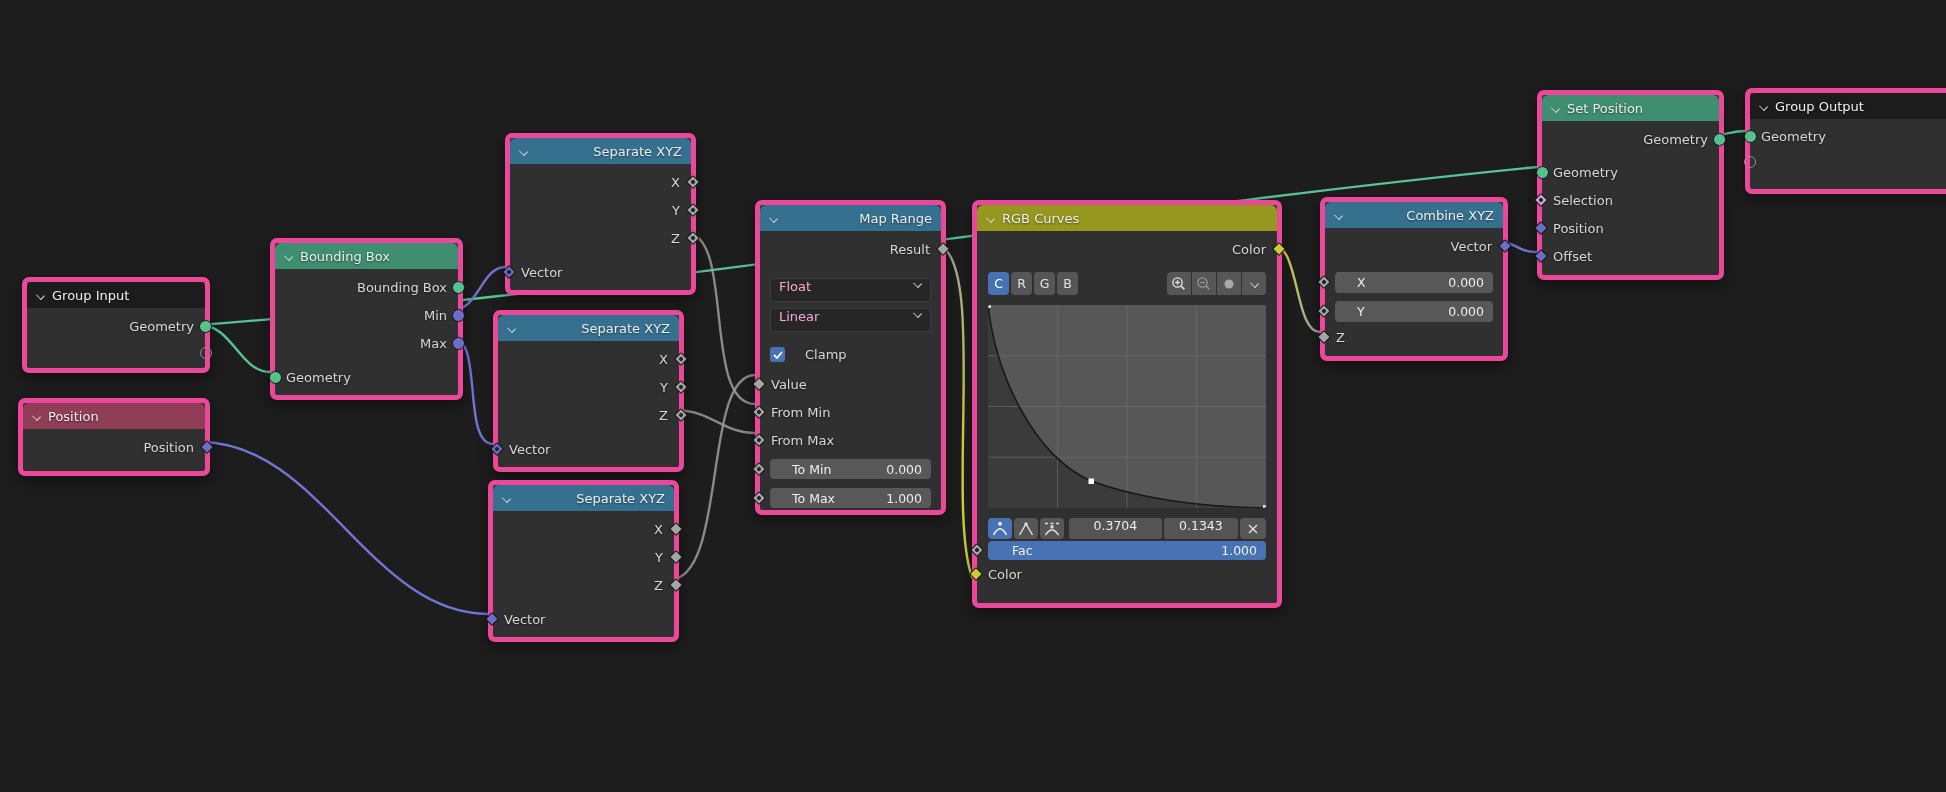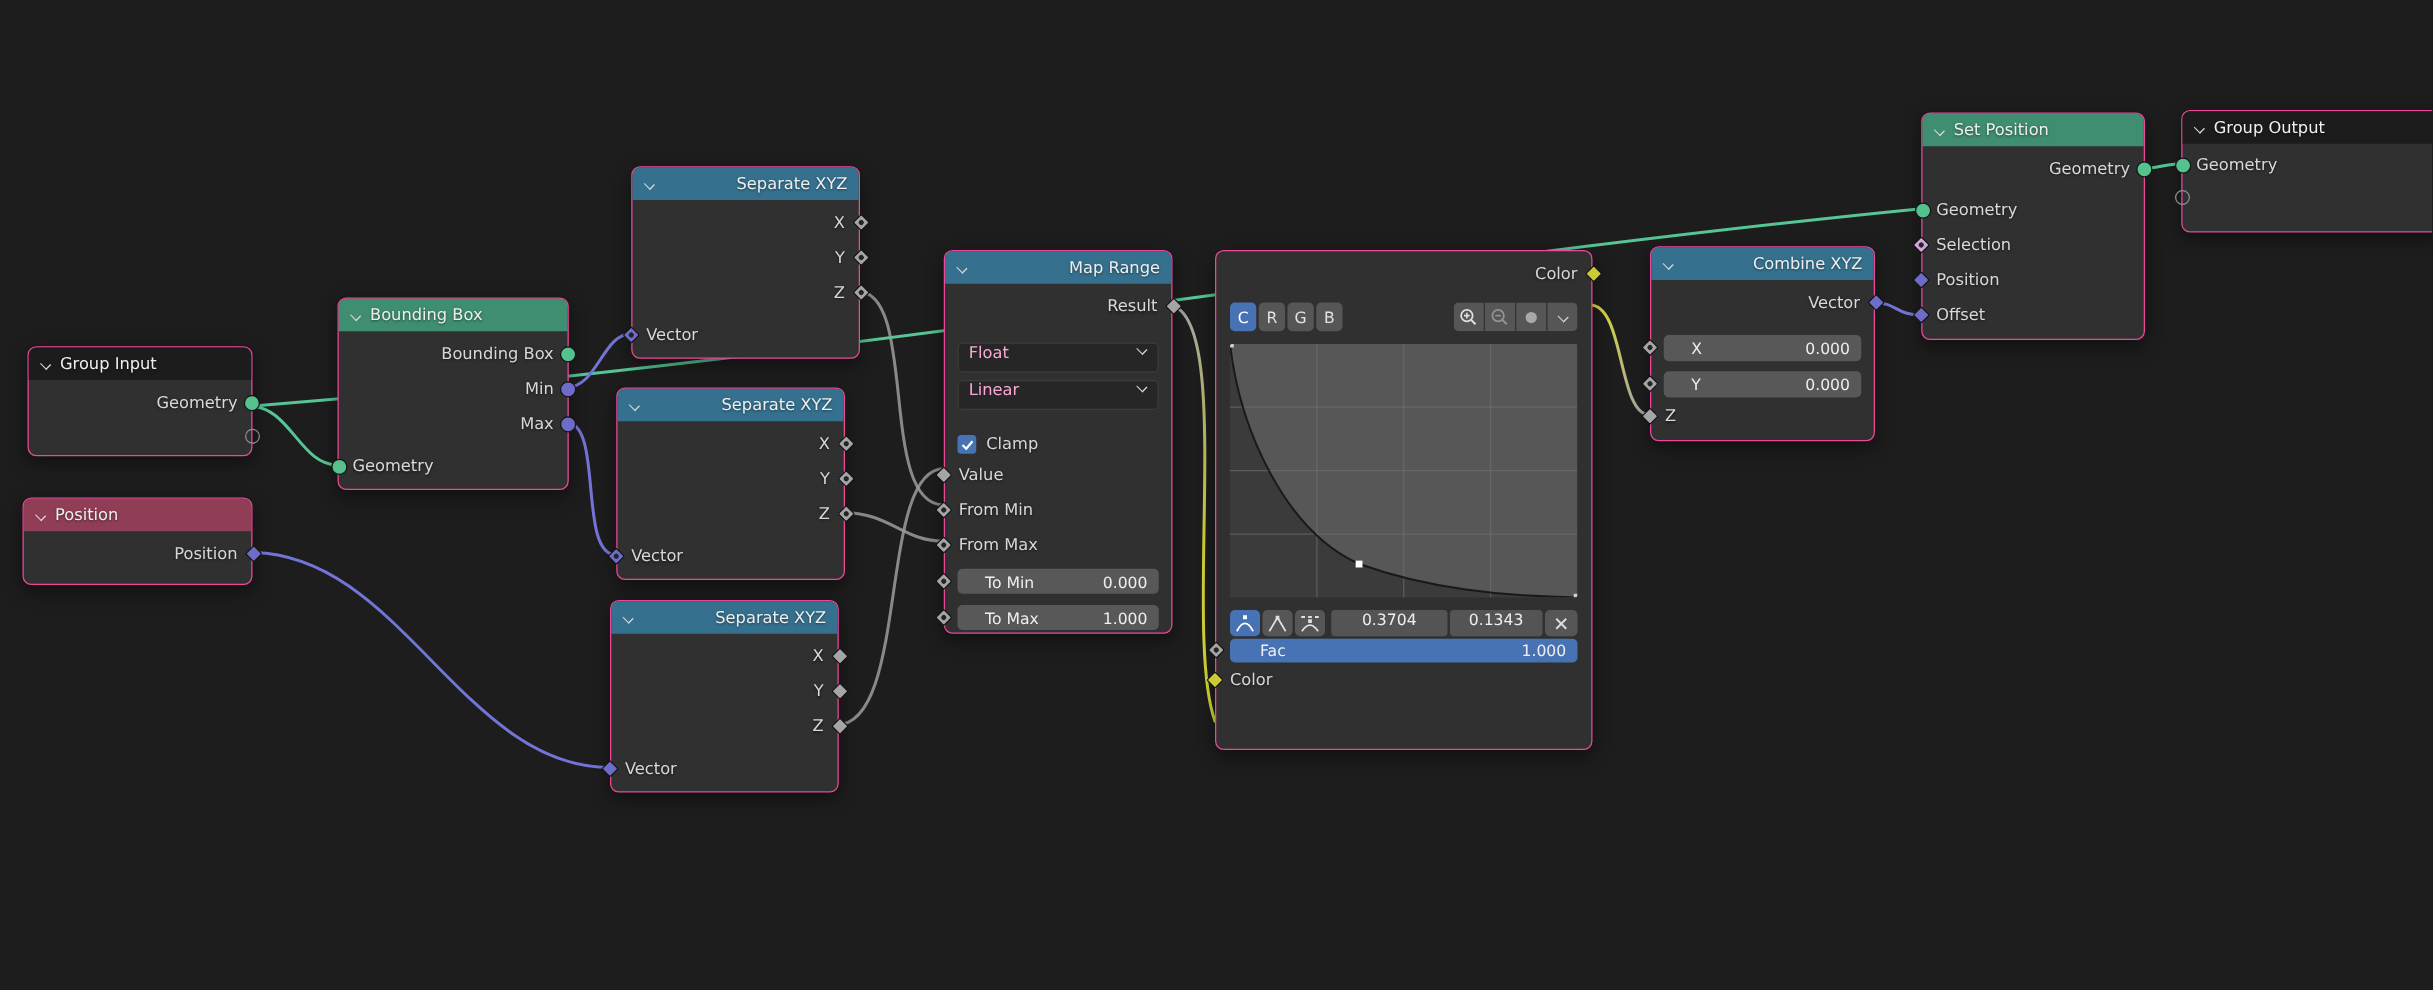--- a/index.html
+++ b/index.html
@@ -1,19 +1,19 @@
 <!DOCTYPE html>
 <html><head>
 <meta charset="utf-8">
 <style>
   html,body{margin:0;padding:0;background:#161616;}
   .canvas{position:relative;width:1946px;height:792px;background:#1d1d1d;overflow:hidden;
     font-family:"DejaVu Sans","Liberation Sans",sans-serif;font-size:13px;color:#d8d8d8;}
   #links{position:absolute;left:0;top:0;z-index:0;}
-  .node{position:absolute;z-index:1;background:#303030;border:1px solid #ec4899;border-radius:7px;
+  .node{position:absolute;z-index:1;background:#303030;border:5px solid #ec4899;border-radius:7px;
     box-shadow:0 5px 14px rgba(0,0,0,.45);}
   .nhead{height:26px;border-radius:6px 6px 0 0;display:flex;align-items:center;gap:7px;padding:0 9px;
     color:#efefef;text-shadow:0 1px 2px rgba(0,0,0,.6);}
   .hd-io{background:#1c1c1c;}
   .hd-geo{background:#3f8e71;}
   .hd-conv{background:#35718e;justify-content:space-between;}
   .hd-color{background:#96971f;}
   .hd-inred{background:#8f3e56;}
   .nbody{padding-top:4px;position:relative;}
   .nrow{height:28px;padding:0 11px;position:relative;display:flex;align-items:center;}
@@ -35,21 +35,21 @@
   .c-col{background:#cbcb35;}
   .c-bool{background:#d2a6d8;}
   
   .dropdown{height:22px;margin:0 10px;background:#262626;border:1px solid #3c3c3c;border-radius:4px;
     display:flex;align-items:flex-start;justify-content:space-between;padding:0 8px;color:#f9a8d4;}
   .slider{height:20px;margin:0 10px;background:#585858;border-radius:4px;display:flex;align-items:center;
     position:relative;color:#eee;font-size:12.5px;}
   .slider .s-lab{padding-left:22px;}
   .slider .s-val{margin-left:auto;padding-right:9px;}
   .slider.blue{background:#4772b3;}
-  .chkrow{height:20px;margin:0 10px;display:flex;align-items:flex-end;gap:8px;}
+  .chkrow{height:20px;margin:0 10px;display:flex;align-items:flex-start;gap:20px;}
   .chk{width:15px;height:15px;background:#4772b3;border-radius:3px;display:flex;align-items:center;justify-content:center;}
   .mini-btn{height:23px;background:#565656;border-radius:4px;display:flex;align-items:center;justify-content:center;
     color:#e2e2e2;font-size:12.5px;}
   .sel-blue{background:#4772b3;color:#fff;}
   .toolbar{display:flex;align-items:center;margin:0 11px;height:23px;}
   .chan{width:21px;margin-right:2px;}
   .viewgrp{margin-left:auto;display:flex;gap:1px;border-radius:4px;overflow:hidden;}
   .viewgrp .mini-btn{width:24px;border-radius:0;}
   .curve-wrap{margin:10px 11px 0;position:relative;width:278px;height:203px;border-radius:2px;overflow:hidden;}
   .handles{display:flex;align-items:center;margin:10px 11px 0;height:21px;gap:2px;}
@@ -269,20 +269,24 @@
         <span class="sock diamond dot c-flt on-l" style="top:10px"></span>
         <div class="slider">
           <span class="s-lab">To Max</span>
           <span class="s-val">1.000</span>
         </div>
       </div>
     </div>
   </div>
 
   <div class="node" style="left:972px;top:200px;width:300px;height:398px">
+    <div class="nhead hd-color">
+      <span class="chev-css"></span>
+      <span class="lbl">RGB Curves</span>
+    </div>
     <div class="nbody">
       <div class="nrow out">
         <span class="lbl">Color</span>
         <span class="sock diamond c-col on-r"></span>
       </div>
       <div class="toolbar" style="margin-top:9px">
         <div class="mini-btn chan sel-blue">
             <span>C</span>
           </div>
         <div class="mini-btn chan">

